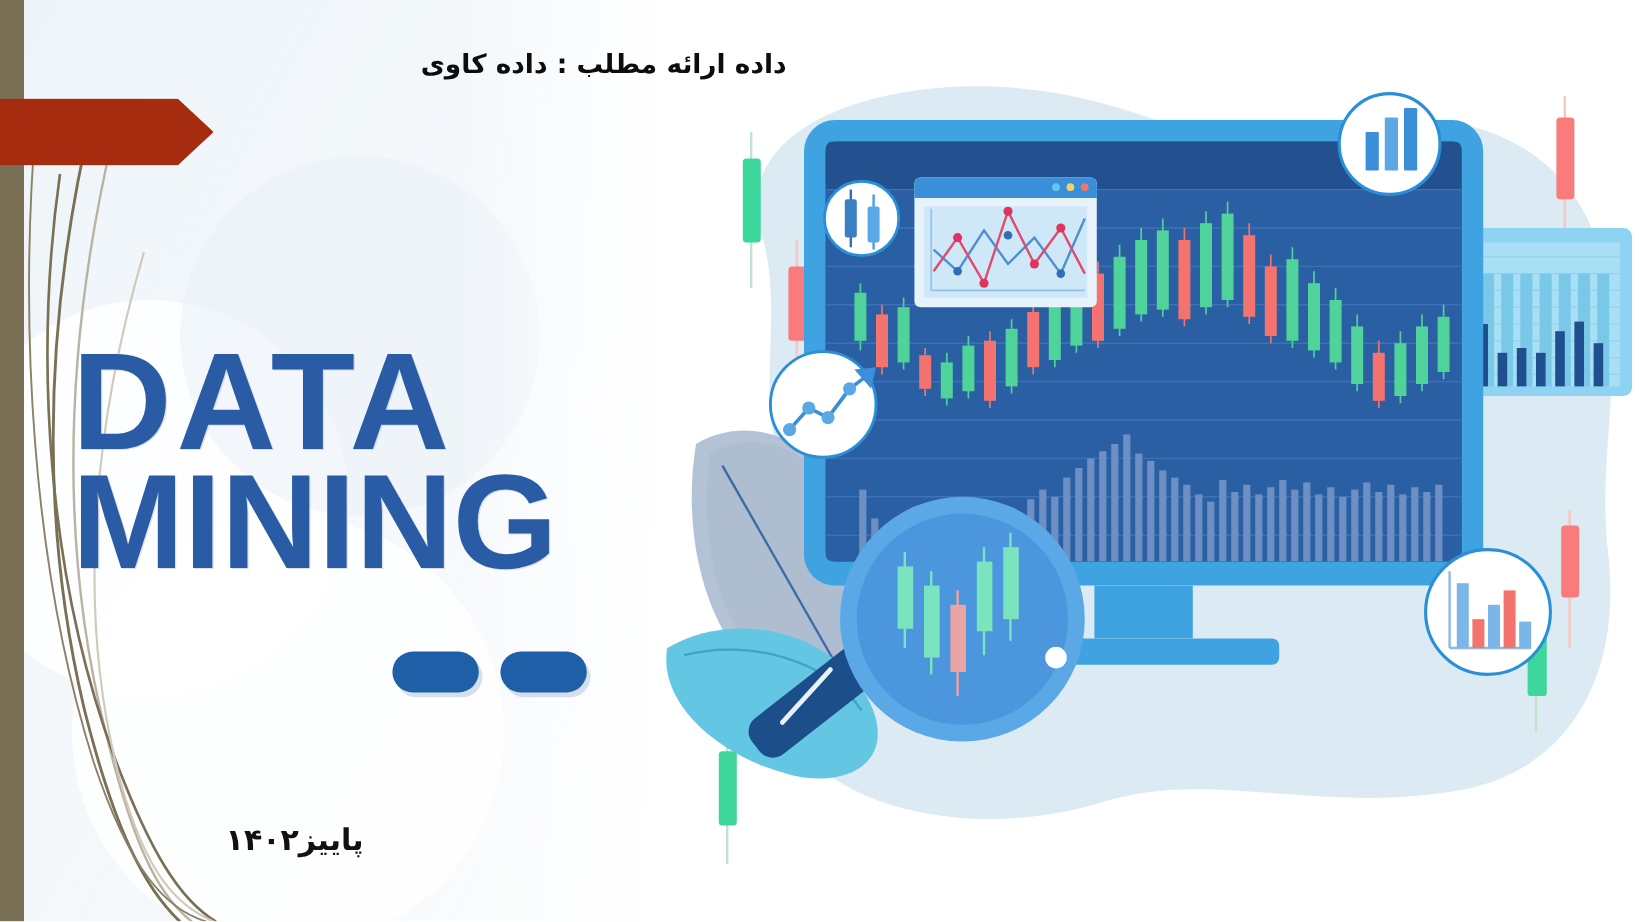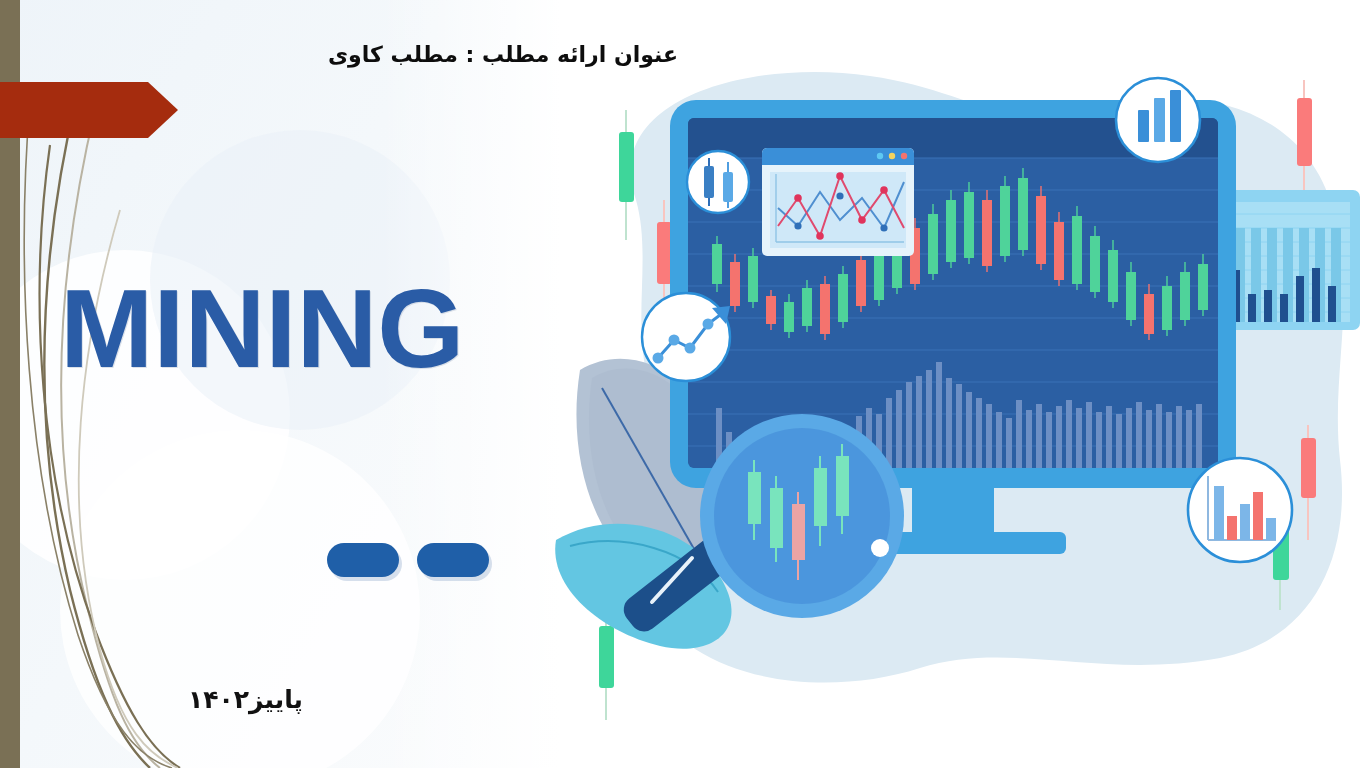--- a/index.html
+++ b/index.html
@@ -105,29 +105,30 @@
     <path d="M95 20 C 55 190, 48 360, 88 520 C 110 610, 130 655, 160 678" stroke="#b9b3a2" stroke-width="2" fill="none"></path>
     <path d="M50 55 C 28 210, 40 390, 95 540 C 125 620, 150 660, 180 678" stroke="#7a7055" stroke-width="2.2" fill="none"></path>
     <path d="M120 120 C 82 250, 60 410, 100 560 C 122 640, 148 665, 178 678" stroke="#cfcabb" stroke-width="1.8" fill="none"></path>
     <path d="M30 10 C 16 180, 26 380, 78 545 C 108 635, 138 668, 172 678" stroke="#8a8168" stroke-width="1.6" fill="none"></path>
   </svg>
 
   <div class="olive-band"></div>
   <div class="red-arrow"></div>
 
   <div class="logo">
+    <span class="l1">DATA</span>
     <span class="l2">MINING</span>
   </div>
   <div class="pill-row">
     <div class="pill"></div>
     <div class="pill"></div>
   </div>
 
   <div class="title">
-    <span class="title-inner">عنوان ارائه مطلب : مطلب کاوی</span>
+    <span class="title-inner">داده ارائه مطلب : داده کاوی</span>
   </div>
 
   <div class="date">پاییز۱۴۰۲</div>
 
   <svg class="illus" viewBox="0 0 826 680">
     <defs>
       <clipPath id="screenClip">
           <rect x="148" y="78" width="530" height="350" rx="6"></rect>
         </clipPath>
       <clipPath id="magClip">

